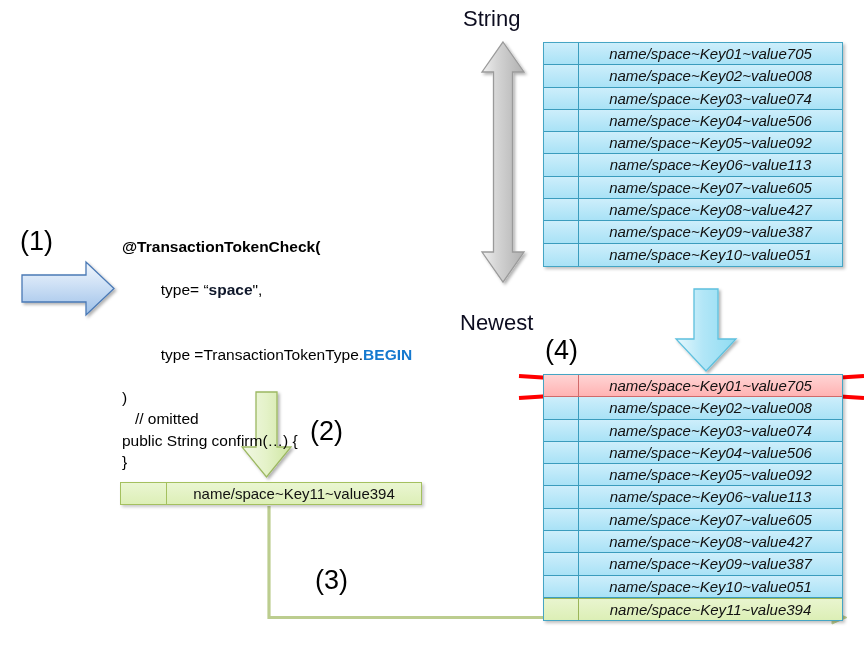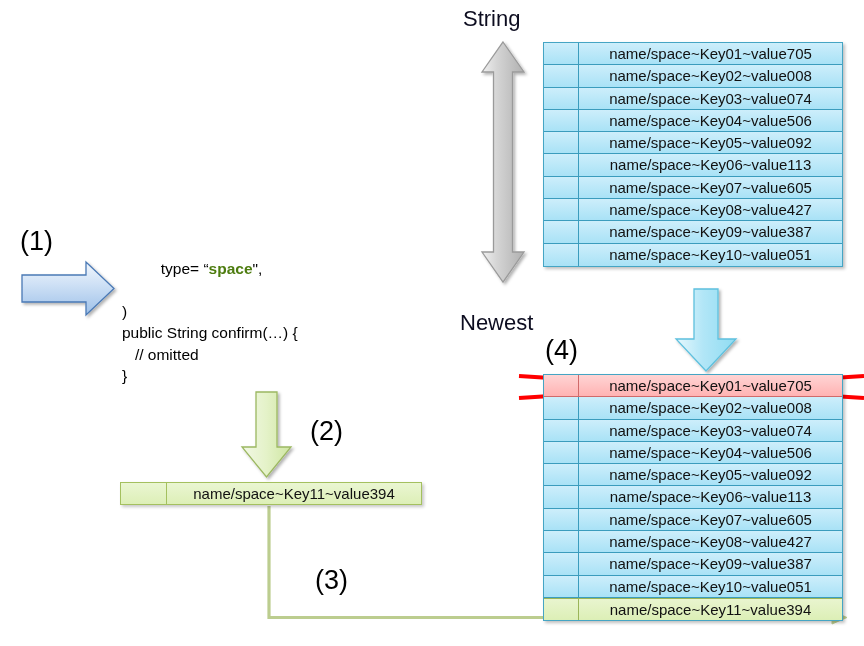--- a/index.html
+++ b/index.html
@@ -42,30 +42,31 @@
     top:236px;
     width:300px;
     font-family:"Liberation Sans", sans-serif;
     font-size:15.5px;
     line-height:21.5px;
     color:#000;
     white-space:nowrap;
   }
   .code-line{white-space:pre;}
   .code-bold{font-weight:bold;}
-  .code-space{color:#4d7c0f;font-weight:bold;}
+  .code-space{color:#0f172a;font-weight:bold;}
   .code-begin{color:#1579cf;font-weight:bold;}
 
   
   .stack{
     position:absolute;
     border:1px solid #45a5c4;
     box-sizing:border-box;
     background:#fca5a5;
     box-shadow:2px 2px 3px rgba(0,0,0,0.25);
+    font-style:italic;
   }
   .stack-row{
     display:flex;
     height:22.3px;
     box-sizing:border-box;
     border-bottom:1px solid #3b9cbd;
   }
   .stack-row:last-child{border-bottom:none;}
   .stack-row .cell-key{
     width:35px;
@@ -196,26 +197,30 @@
 
   <div class="abs step-label" style="left:20px;top:228px;">(1)</div>
   <div class="abs step-label" style="left:310px;top:418px;">(2)</div>
   <div class="abs step-label" style="left:315px;top:567px;">(3)</div>
   <div class="abs step-label" style="left:545px;top:337px;">(4)</div>
 
   <div class="abs axis-label" style="left:463px;top:8px;">String</div>
   <div class="abs axis-label" style="left:460px;top:282px;margin-top:30px;">Newest</div>
 
   <div class="code-block">
+    <div class="code-line code-bold">@TransactionTokenCheck(</div>
     <div class="code-line">
       <span>   type= “</span><span class="code-space">space</span><span>",</span>
     </div>
+    <div class="code-line">
+      <span>   type =TransactionTokenType.</span><span class="code-begin">BEGIN</span>
+    </div>
     <div class="code-line">)</div>
+    <div class="code-line">   // omitted</div>
     <div class="code-line">public String confirm(…) {</div>
-    <div class="code-line">   // omitted</div>
     <div class="code-line">}</div>
   </div>
 
   <div class="token-box">
     <div class="cell-key"></div>
     <div class="cell-val">name/space~Key11~value394</div>
   </div>
 
   <div class="stack" id="stack-before" style="left:543px;top:42px;width:300px;">
       <div class="stack-row">

